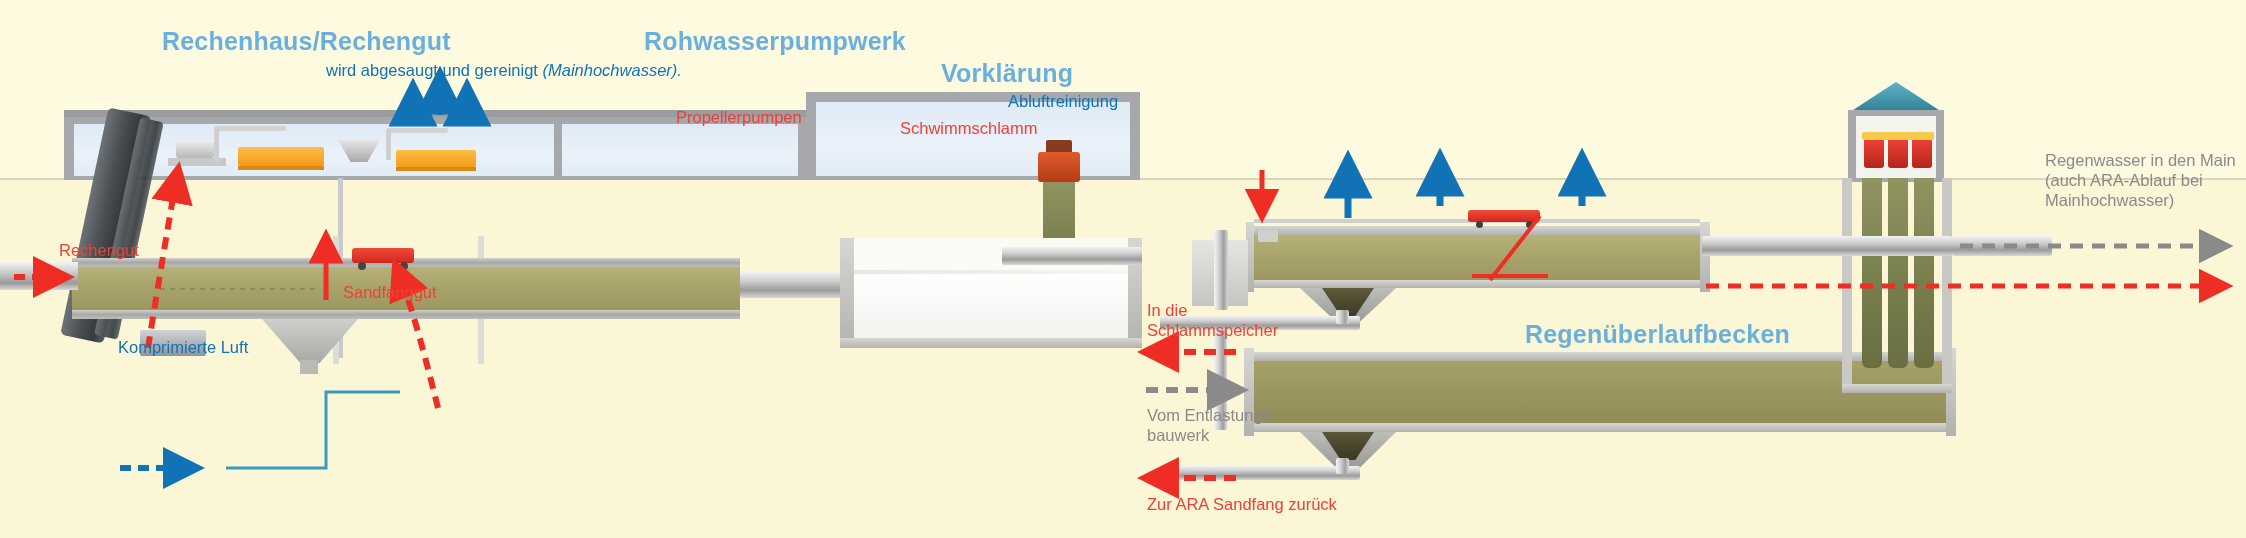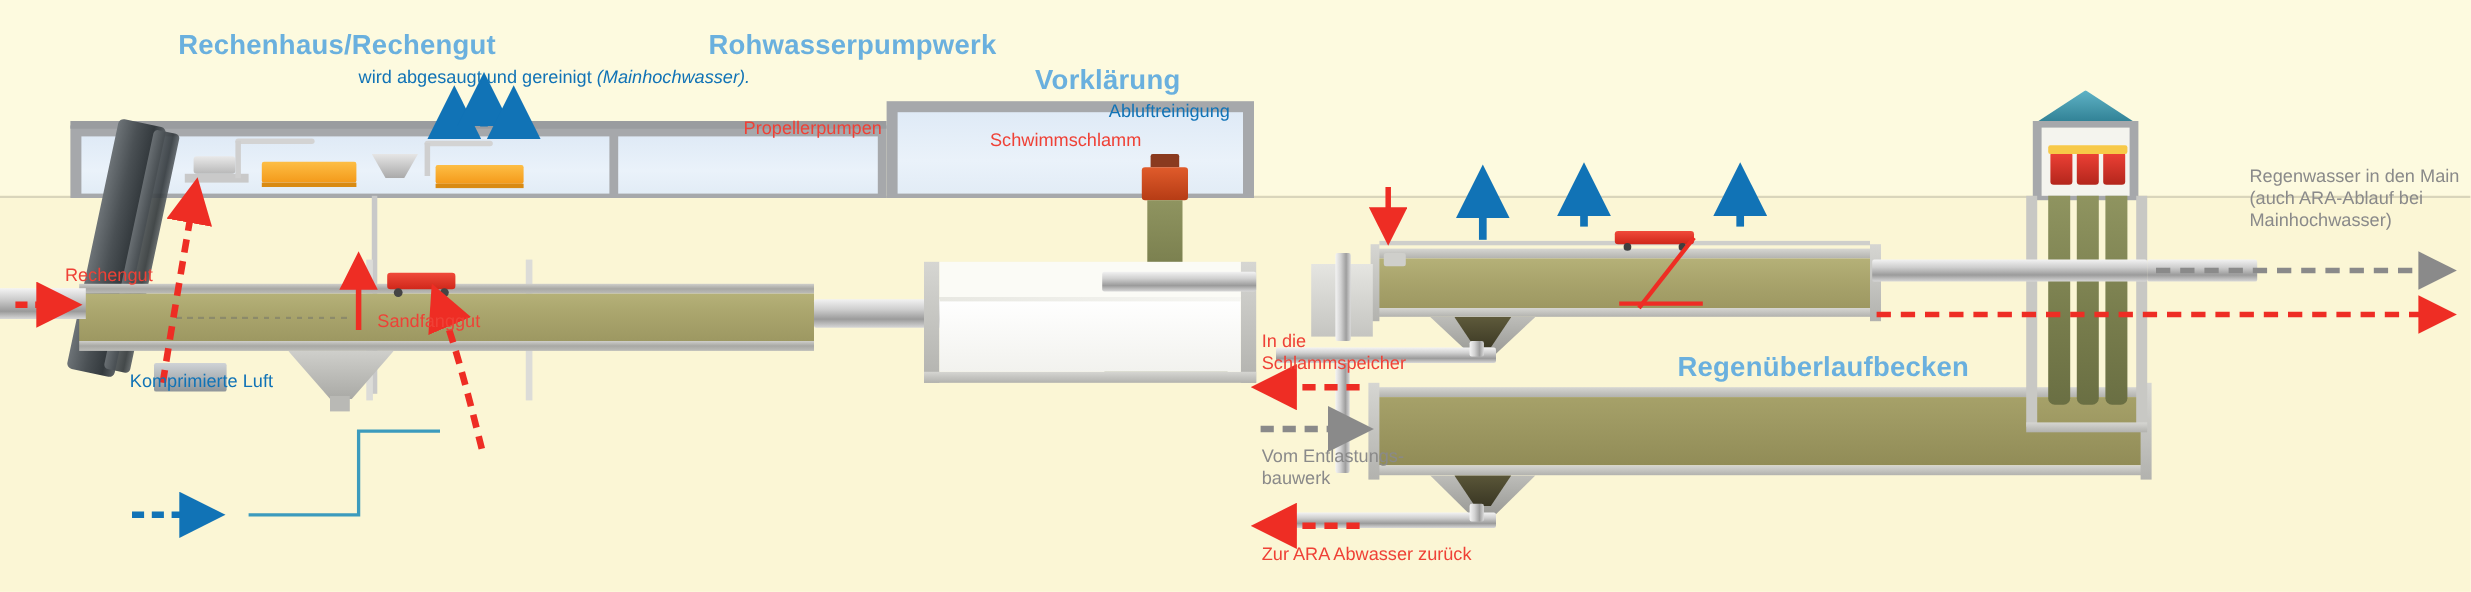--- a/index.html
+++ b/index.html
@@ -288,21 +288,21 @@
   <div class="abs cap red multi" style="left:1147px;top:300px;width:200px;">
     <div>In die</div>
     <div>Schlammspeicher</div>
   </div>
 
   <div class="abs cap gray multi" style="left:1147px;top:405px;width:200px;">
     <div>Vom Entlastungs-</div>
     <div>bauwerk</div>
   </div>
 
-  <div class="abs cap red" style="left:1147px;top:494px;">Zur ARA Abwasser zurück</div>
+  <div class="abs cap red" style="left:1147px;top:494px;">Zur ARA Sandfang zurück</div>
 
   <div class="abs cap gray multi" style="left:2022px;top:150px;width:220px;margin-left:23px;">
     <div>Regenwasser in den Main</div>
     <div>(auch ARA-Ablauf bei</div>
     <div>Mainhochwasser)</div>
   </div>
 
 </div>
 
 </body></html>

